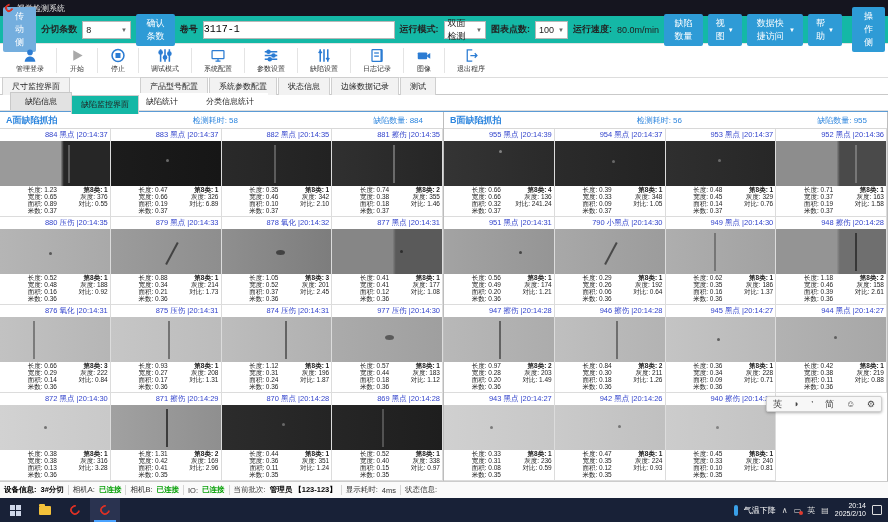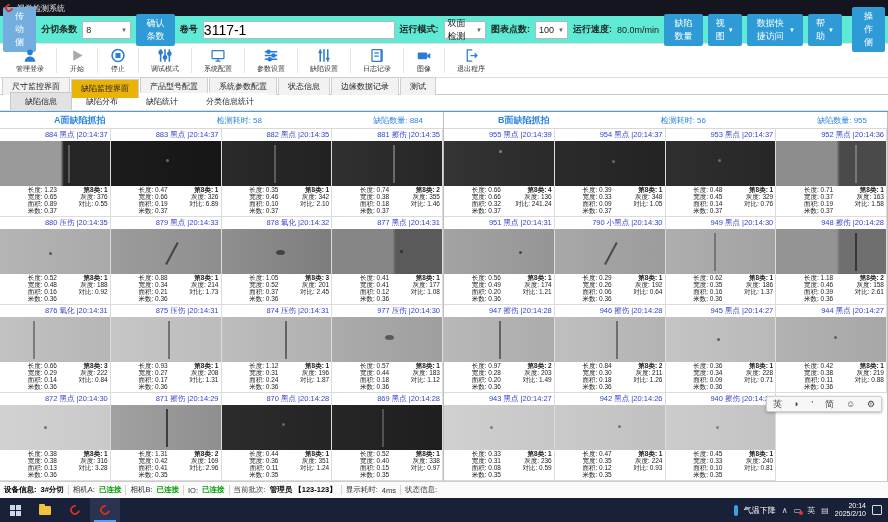--- a/index.html
+++ b/index.html
@@ -7,62 +7,62 @@
     font-family:"Liberation Sans","DejaVu Sans",sans-serif; background:#fff; }
   #app { position:relative; width:888px; height:522px; background:#fff; }
 
   
   .titlebar { height:16px; background:#15151f; display:flex; align-items:center; padding:0 5px; gap:4px; }
   .logo-arc { width:8px; height:8px; border:2px solid #d93025; border-radius:50%;
     border-right-color:transparent; transform:rotate(-35deg); flex:0 0 auto; }
   .titlebar .ttl { color:#e8e8e8; font-size:8px; }
 
   
-  .toolbar1 { height:28px; background:#5eead4; border-bottom:1px solid #e3e3e3;
+  .toolbar1 { height:28px; background:#14b8a6; border-bottom:1px solid #e3e3e3;
     display:flex; align-items:center; gap:5px; padding:0 3px; font-size:9px; color:#222; }
   .btn-blue { background:#2e9bd6; color:#fff; border:none; font-size:9px;
     padding:3px 8px; border-radius:2px; display:inline-flex; align-items:center; gap:3px; }
   .btn-blue .arr { font-size:6px; }
   .btn-lblue { background:#74aede; }
   .lbl { font-size:9px; color:#222; white-space:nowrap; }
   .lbl-b { font-weight:bold; }
   .combo { display:inline-flex; align-items:center; justify-content:space-between;
     border:1px solid #b8b8b8; background:#fff; height:18px; padding:0 3px; font-size:9px; }
   .combo .arr { font-size:6px; color:#666; margin-left:4px; }
-  .tb-input { border:1px solid #b8b8b8; height:18px; font-size:14px; padding:0 0;
-    font-family:Liberation Sans, sans-serif; }
+  .tb-input { border:1px solid #b8b8b8; height:18px; font-size:10px; padding:0 0;
+    font-family:Liberation Mono, monospace; }
   .spacer { flex:1; }
 
   
   .toolbar2 { height:34px; background:#fff; border-bottom:1px solid #ddd;
     display:flex; align-items:stretch; padding:0 4px; }
   .action { display:flex; flex-direction:column; align-items:center; justify-content:center;
     padding:1px 12px; cursor:pointer; }
   .action .aicon { width:16px; height:15px; display:block; }
   .action .aicon svg { width:16px; height:15px; display:block; }
   .action .alabel { font-size:7px; color:#333; margin-top:1px; white-space:nowrap; }
   .asep { width:1px; background:#e4e4e4; margin:4px 0; }
 
   
   .tabs { height:17px; display:flex; align-items:center; background:#fff;
     border-bottom:1px solid #c9c9c9; padding-left:2px; }
   .tab { font-size:8px; color:#222; padding:3px 9px; background:#f2f2f2;
     border:1px solid #cfcfcf; border-bottom:none; margin-right:1px; cursor:pointer; }
-  .tab.active { background:#eab308; position:relative; top:2px; padding-bottom:4px; }
+  .tab.active { background:#14b8a6; position:relative; top:18px; padding-bottom:4px; }
   .subtabs { height:16px; display:flex; align-items:flex-end; background:#fff;
     border-bottom:1px solid #ddd; padding-left:10px; }
   .subtab { font-size:8px; color:#222; padding:3px 14px; cursor:pointer; background:#fff; }
   .subtab.active { background:#e2e2e2; border:1px solid #c9c9c9; border-bottom:none; }
 
   
   .content { display:flex; height:370px; border-top:1px solid #5b9bd5; }
   .panel { width:444px; border-right:1px solid #bdbdbd; display:flex; flex-direction:column; }
   .panel-head { height:18px; display:flex; align-items:center; padding:0 6px;
     border-bottom:1px solid #d8d8d8; }
-  .panel-title { font-size:9px; font-weight:bold; color:#2e86de;margin-left:48px; }
+  .panel-title { font-size:9px; font-weight:bold; color:#2e86de; }
   .ph-mid { flex:1; text-align:center; font-size:8px; color:#2e86de; }
   .ph-right { font-size:8px; color:#2e86de; margin-right:14px; }
   .grid { display:grid; grid-template-columns:repeat(4,1fr); height:352px; }
   .cell { border-right:1px solid #dcdcdc; border-bottom:1px solid #dcdcdc;
     display:flex; flex-direction:column; overflow:hidden; cursor:pointer;text-align:right; }
   .cell-head { height:13px; font-size:7.5px; color:#3344cc; padding:1px 2px 0 2px;
     white-space:nowrap; overflow:hidden; }
   .cell-img { height:47px; position:relative; overflow:hidden; }
   .mark { position:absolute; }
   .mk-vline { width:2px; top:8%; bottom:8%; }

